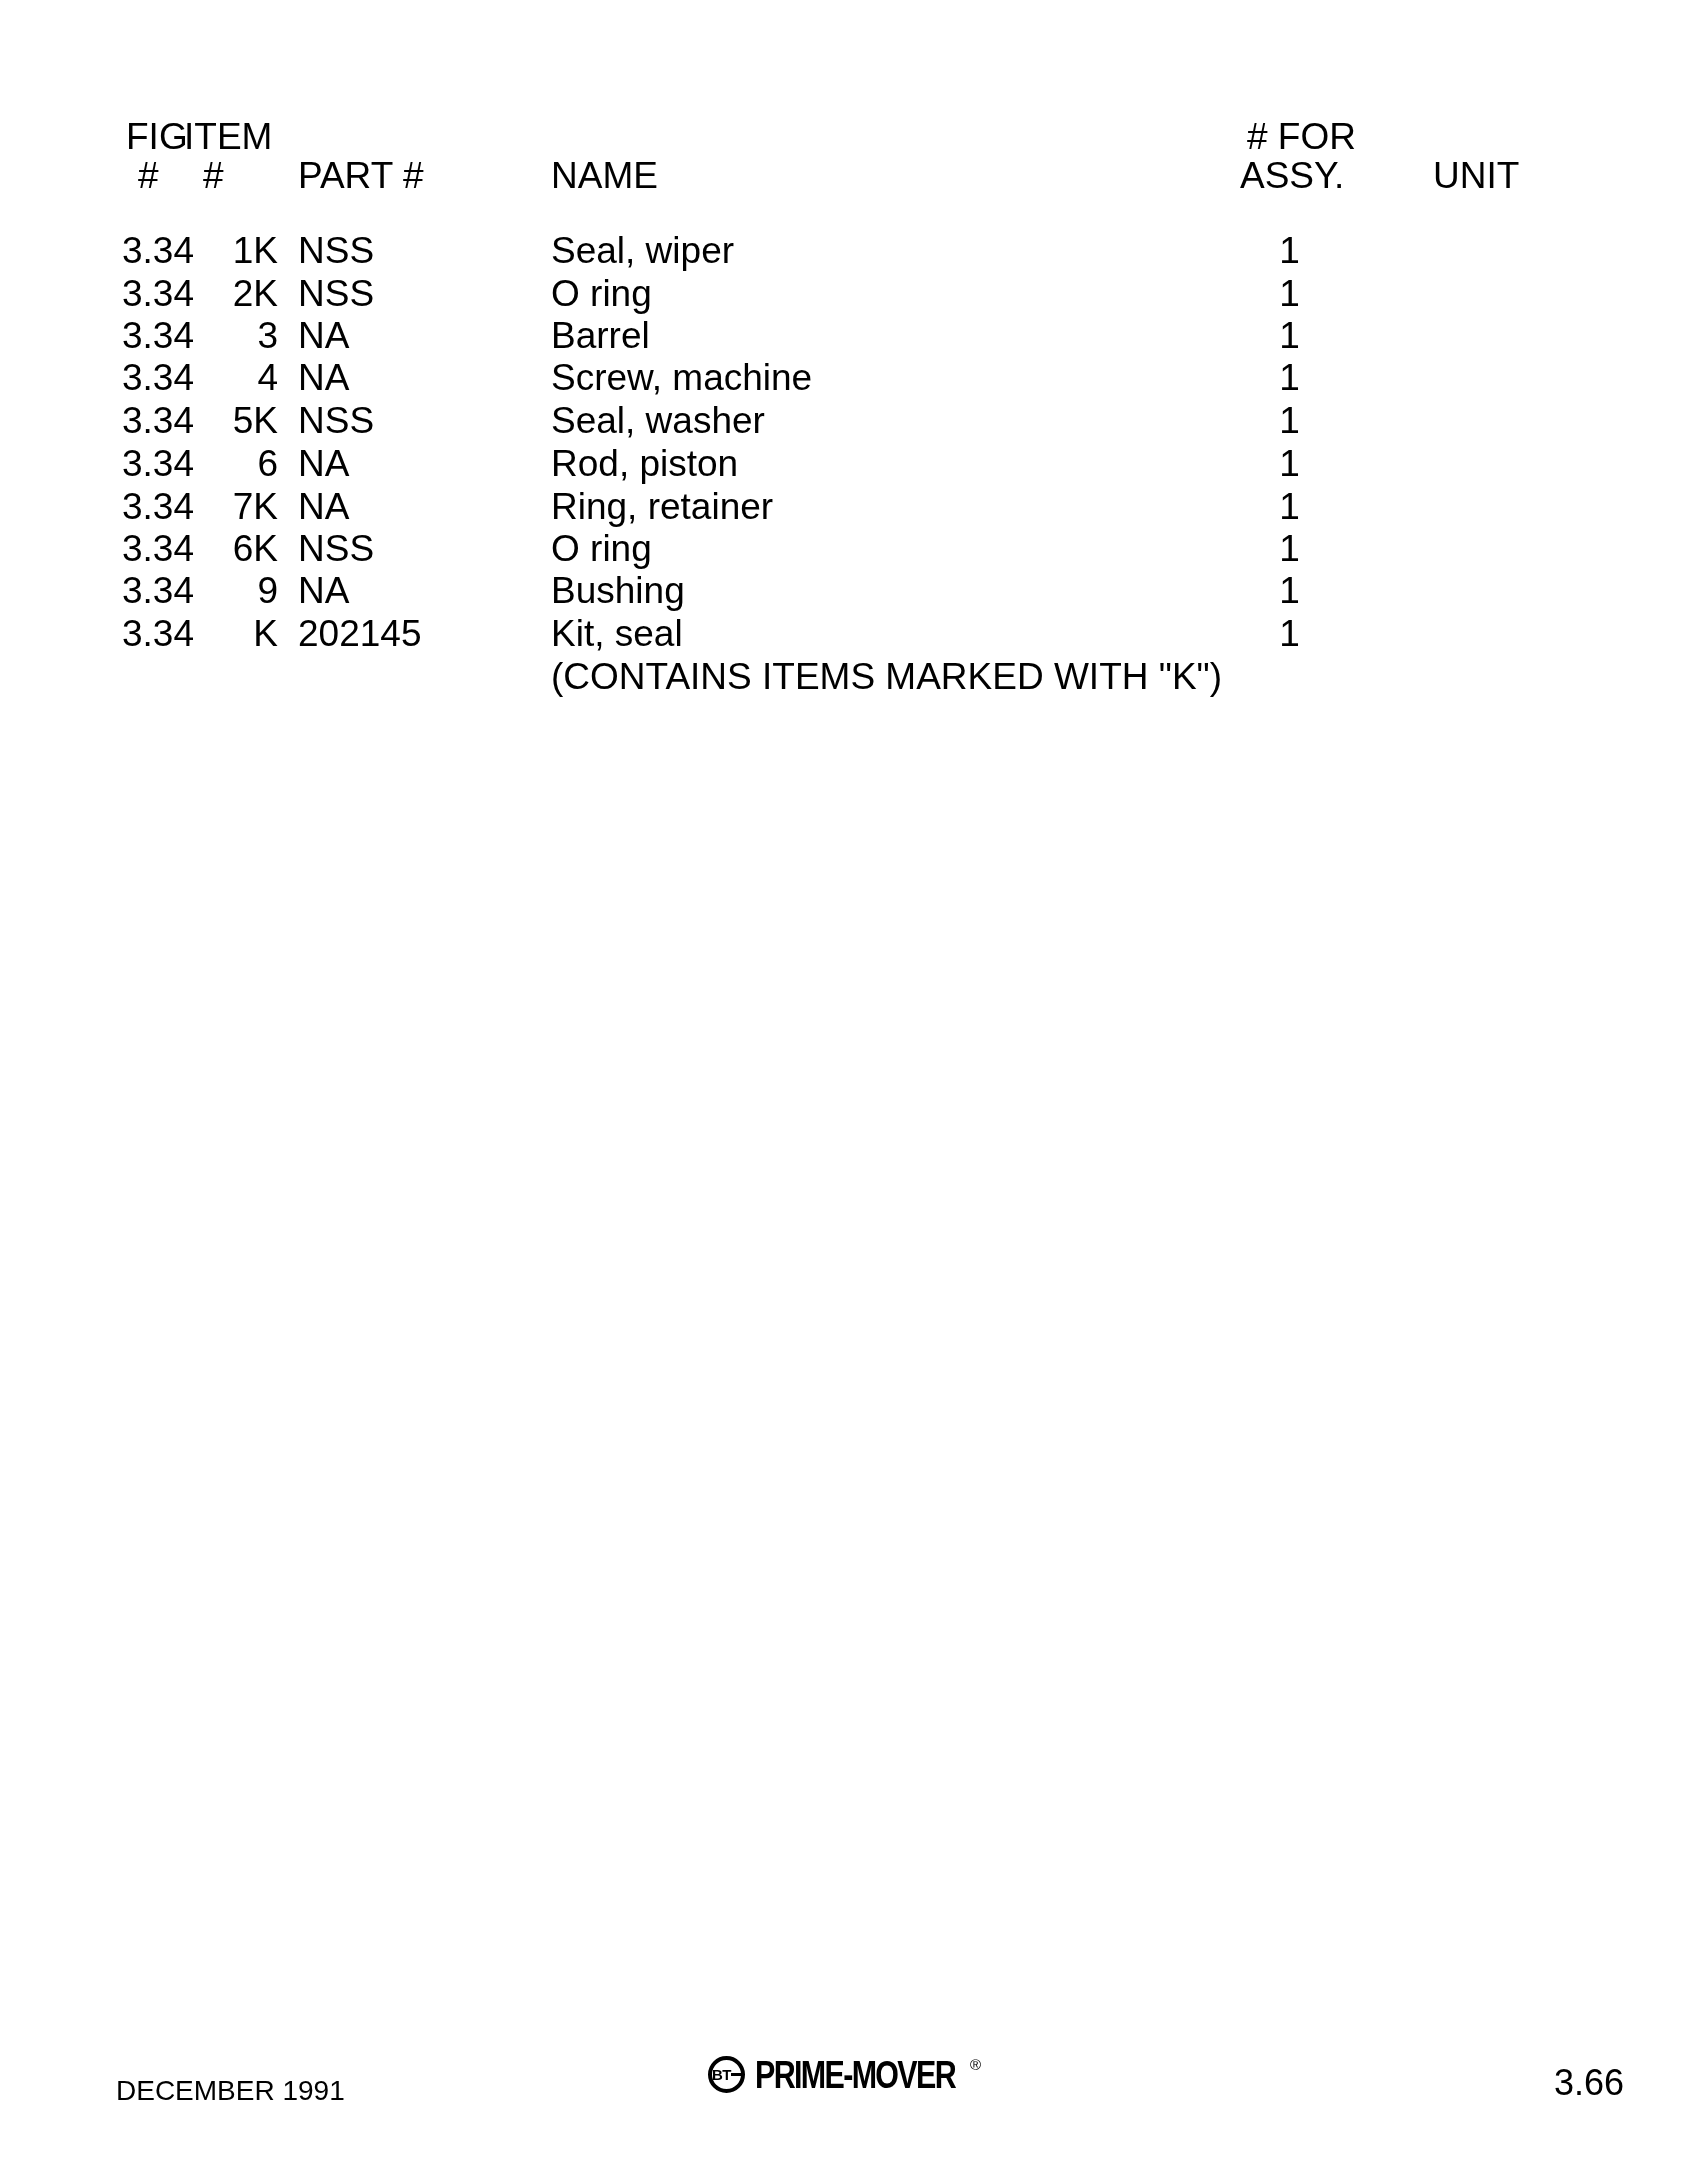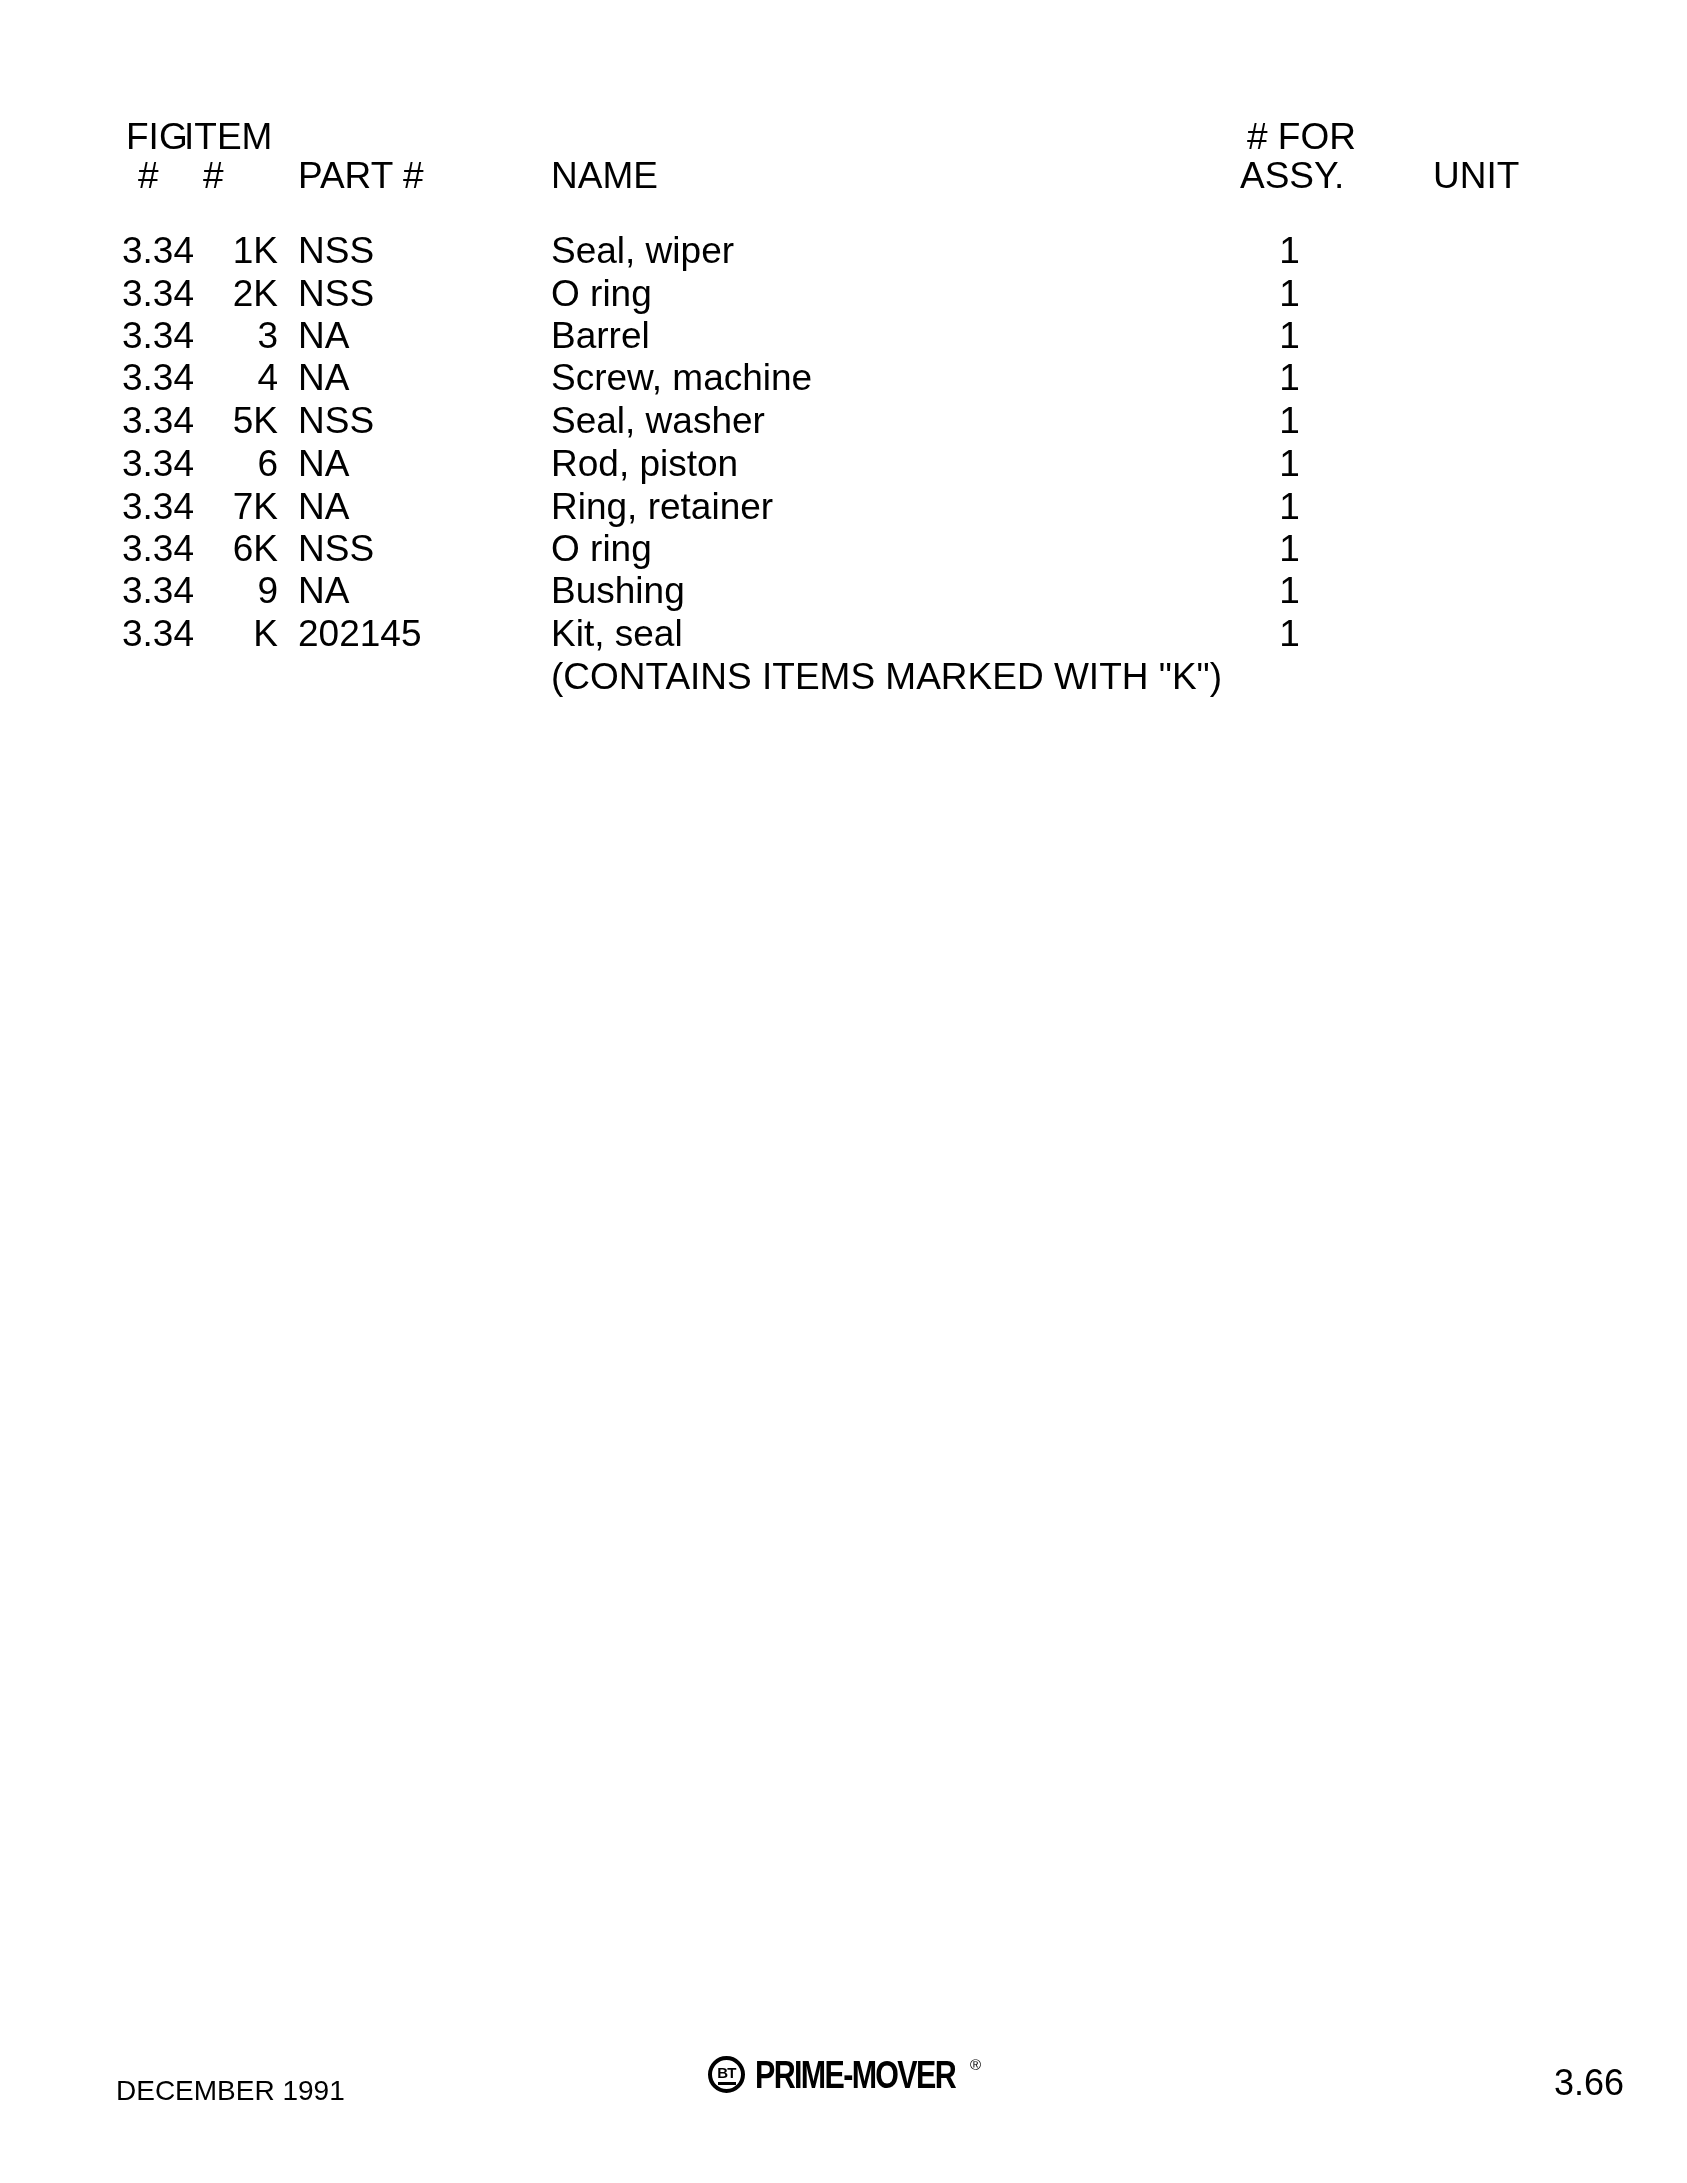--- a/index.html
+++ b/index.html
@@ -12,21 +12,21 @@
   .col-fig{left:122px;width:69px;}
   .col-item{left:200px;width:78px;text-align:right;}
   .col-part{left:298px;}
   .col-name{left:551px;}
   .col-qty{left:1268px;width:43px;text-align:center;}
   .footer-date{position:absolute;left:116px;top:2063px;font-size:28px;margin-top:12px;}
   .page-num{position:absolute;left:1554px;top:2062px;font-size:36px;text-align:right;}
   .logo{position:absolute;left:708px;top:2054px;height:41px;display:flex;align-items:center;}
   .bt-badge{
     width:29px;height:29px;border:4.1px solid #000;border-radius:50%;
-    display:flex;flex-direction:column;align-items:center;justify-content:center;
+    display:flex;align-items:center;justify-content:center;
     font-weight:bold;font-size:15px;letter-spacing:-0.7px;flex:0 0 auto;
   }
   .bt-badge .bar{width:18px;height:2.8px;background:#000;margin-top:0.7px;}
   .brand{
     font-weight:bold;font-size:39px;letter-spacing:-2.1px;margin-left:9.6px;
     transform:scaleX(0.78);transform-origin:left center;white-space:pre;
   }
   .regmark{font-size:15px;position:relative;top:-9.6px;left:-41px;}
   .return-btn{position:absolute;left:18px;top:2073px;width:212px;height:103px;cursor:pointer;}
   .return-btn svg{position:absolute;left:0;top:0;display:block;}

